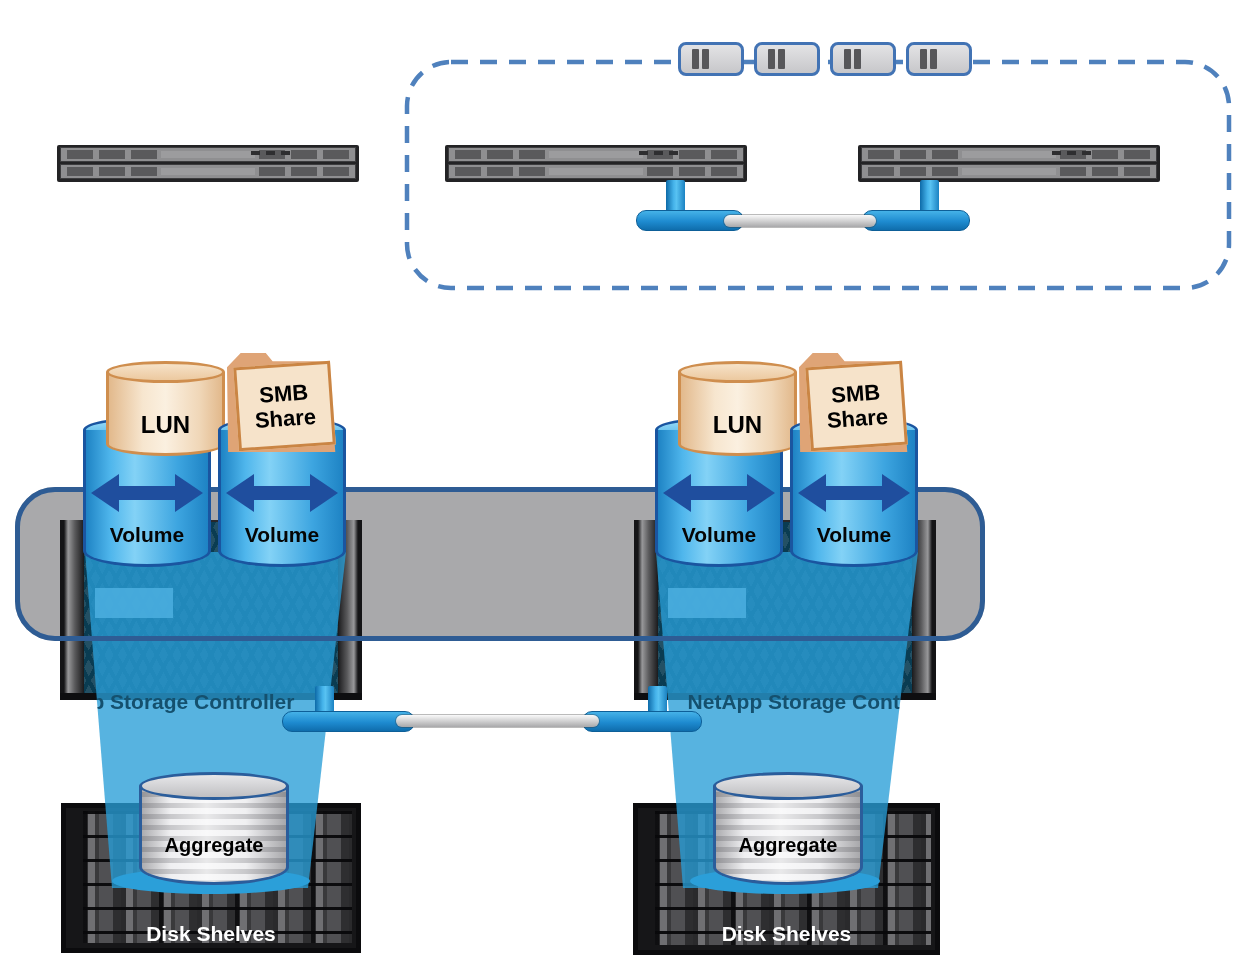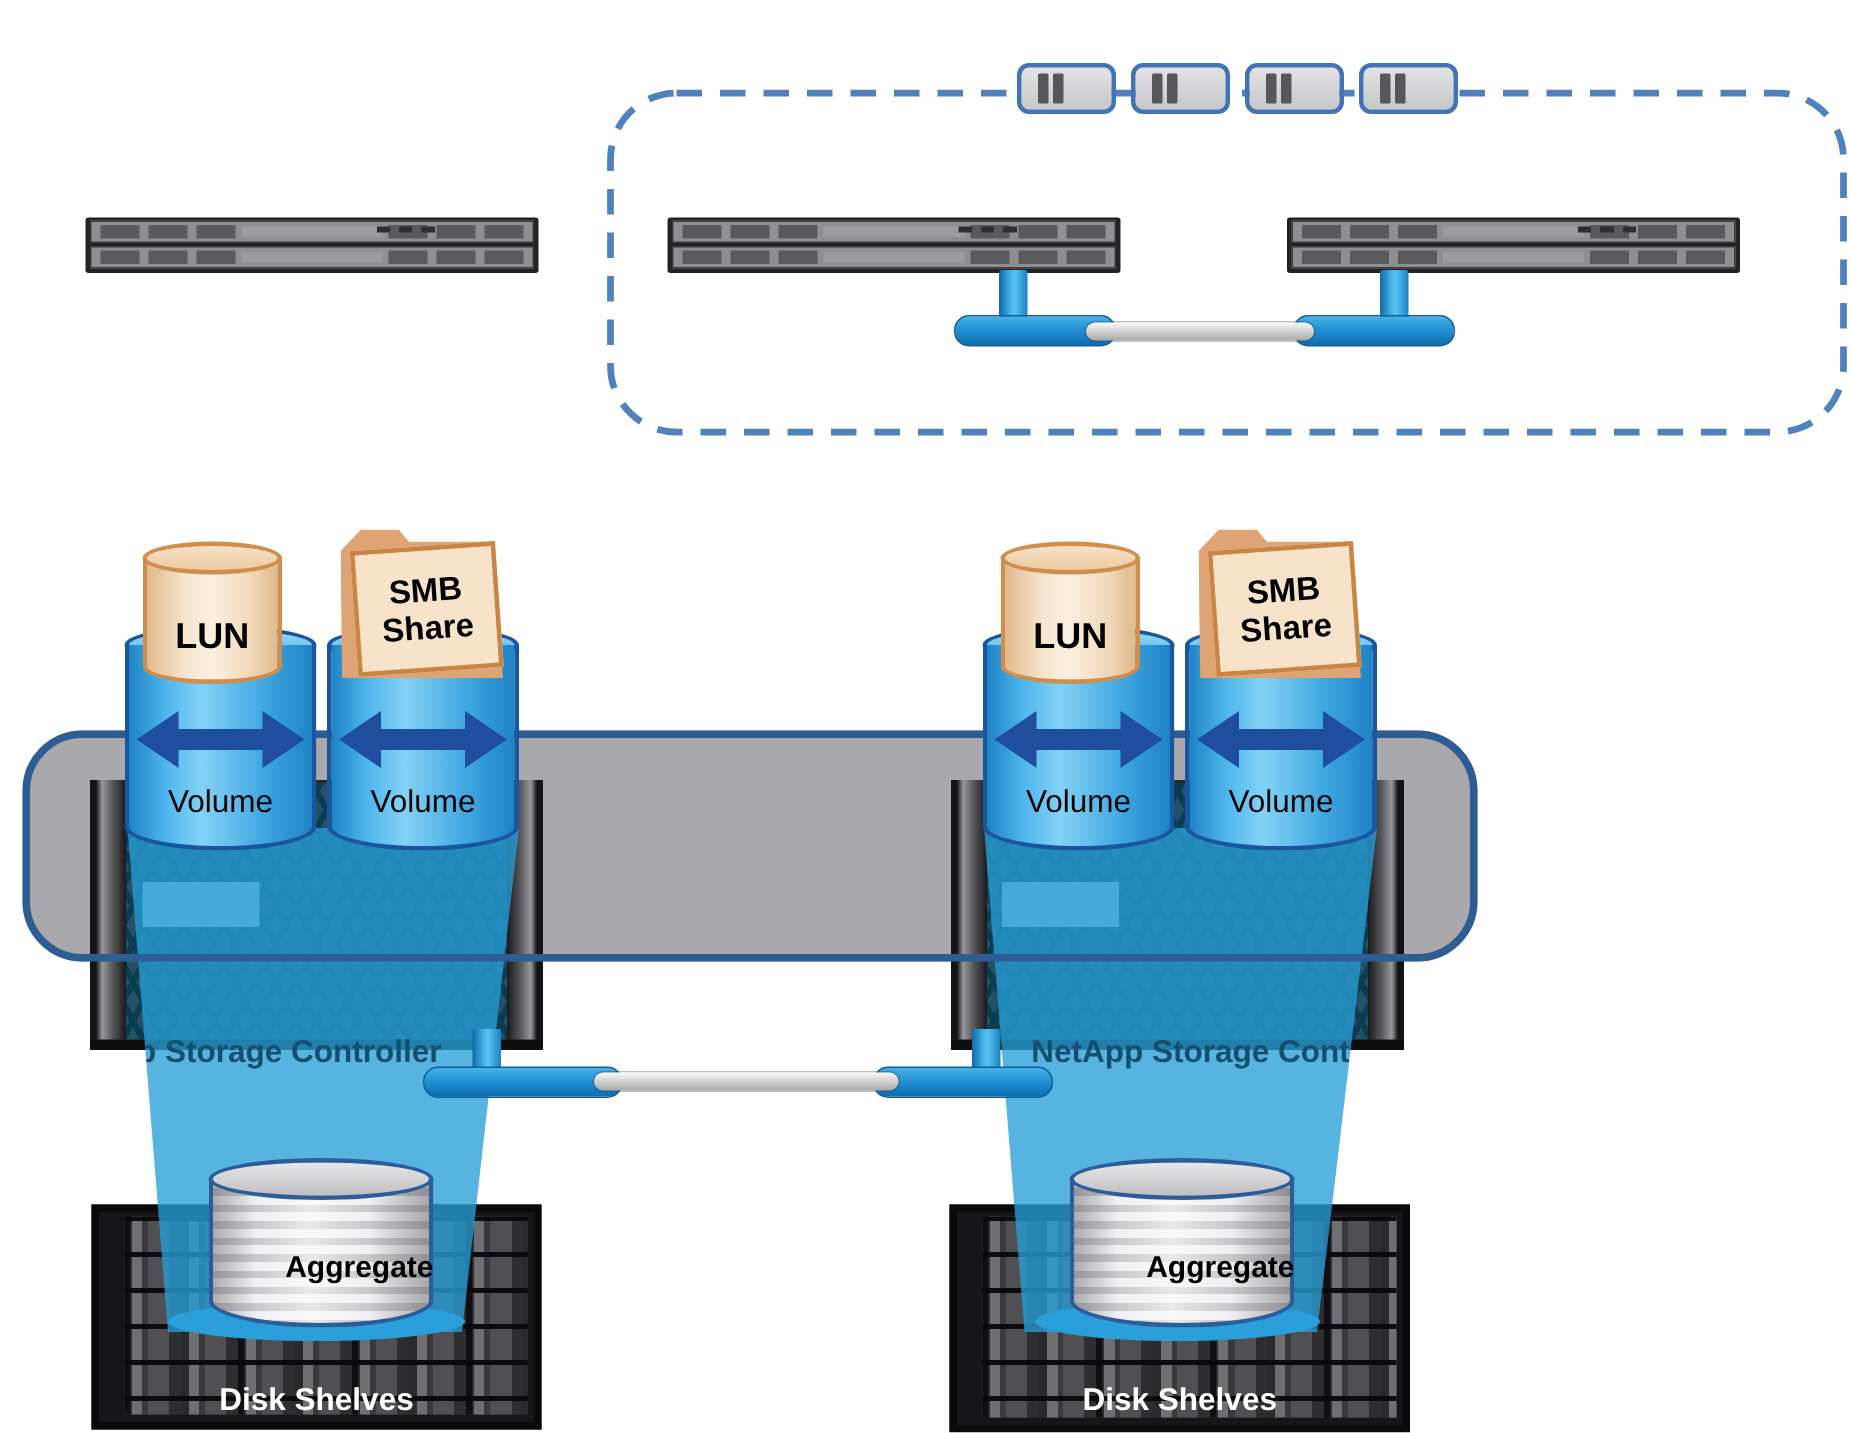--- a/index.html
+++ b/index.html
@@ -32,50 +32,50 @@
   .fbase{height:26px;border-radius:50%;background:#2b9fd9;}
 
   
   .agg{width:150px;height:113px;}
   .agg-top{position:absolute;left:0;right:0;top:0;height:28px;border:3px solid #2b5d9b;border-radius:50%;
            background:linear-gradient(180deg,#e7e7e9,#bfbfc2);box-sizing:border-box;}
   .agg-body{position:absolute;left:0;right:0;top:14px;bottom:0;border:3px solid #2b5d9b;border-top:none;
            border-radius:0 0 50% 50%/0 0 18px 18px;box-sizing:border-box;
            background-image:linear-gradient(90deg,rgba(70,70,75,.4) 0,rgba(255,255,255,0) 20%,rgba(255,255,255,.6) 45%,rgba(255,255,255,0) 72%,rgba(60,60,65,.4) 100%),
                             repeating-linear-gradient(180deg,#f0f0f2 0 6px,#c8c8cb 6px 11px);}
-  .agg-label{position:absolute;left:0;right:0;top:62px;text-align:right;font-size:20px;font-weight:bold;color:#000;}
+  .agg-label{position:absolute;left:0;right:0;top:62px;text-align:center;font-size:20px;font-weight:bold;color:#000;}
 
   
   .shelf{background:#161618;border:5px solid #0b0b0d;box-sizing:border-box;}
   .shelf-inner{position:absolute;top:3px;right:4px;bottom:5px;left:17px;background-color:#39393b;
      background-image:
        repeating-linear-gradient(180deg,rgba(8,8,10,.95) 0 3px,transparent 3px 24px),
        repeating-linear-gradient(90deg,rgba(8,8,10,.8) 0 4px,transparent 4px 76px),
        repeating-linear-gradient(90deg,#2a2a2c 0 5px,#6f6f72 5px 12px,#39393b 12px 16px,#505053 16px 30px,#2e2e30 30px 38px);}
   .shelf-label{position:absolute;left:0;right:0;top:114px;text-align:center;color:#ffffff;
                font-weight:bold;font-size:21px;}
 
   
   .vol{width:128px;height:150px;}
   .vol-body{position:absolute;left:0;right:0;top:13px;bottom:0;border:3px solid #1a55a0;border-top:none;
             border-radius:0 0 50% 50%/0 0 16px 16px;box-sizing:border-box;
             background:linear-gradient(90deg,#1e83c4 0%,#4fb6ec 20%,#83d2f6 40%,#3da5e0 75%,#1e83c4 100%);}
   .vol-top{position:absolute;left:0;right:0;top:0;height:26px;border:3px solid #1a55a0;border-radius:50%;
            background:linear-gradient(180deg,#9adcf8,#49b0e6);box-sizing:border-box;}
   .vol-label{position:absolute;left:0;right:0;top:106px;text-align:center;font-size:21px;
-             font-weight:normal;color:#050505;}
+             font-weight:bold;color:#050505;}
   .varrow{position:absolute;left:8px;top:57px;width:112px;height:38px;}
   .varrow .shaft{position:absolute;left:22px;right:22px;top:12px;height:14px;background:#1f4e9e;}
   .varrow .head{position:absolute;top:0;width:0;height:0;border-top:19px solid transparent;
                 border-bottom:19px solid transparent;}
   .varrow .head.l{left:0;border-right:28px solid #1f4e9e;}
   .varrow .head.r{right:0;border-left:28px solid #1f4e9e;}
 
   
-  .lun{width:93px;height:95px;}
+  .lun{width:119px;height:95px;margin-left:11px;}
   .lun-body{position:absolute;left:0;right:0;top:11px;bottom:0;border:3px solid #cf8e4e;border-top:none;
             border-radius:0 0 50% 50%/0 0 12px 12px;box-sizing:border-box;
             background:linear-gradient(90deg,#e2b98c 0%,#f7e6cf 30%,#fbf0e0 50%,#f0d7b8 80%,#e2b98c 100%);}
   .lun-top{position:absolute;left:0;right:0;top:0;height:22px;border:3px solid #cf8e4e;border-radius:50%;
            background:linear-gradient(180deg,#f6e2c8,#ecc9a0);box-sizing:border-box;}
   .lun-label{position:absolute;left:0;right:0;top:50px;text-align:center;font-size:24px;
              font-weight:bold;color:#000;}
 
   
   .folder{width:114px;height:102px;}

